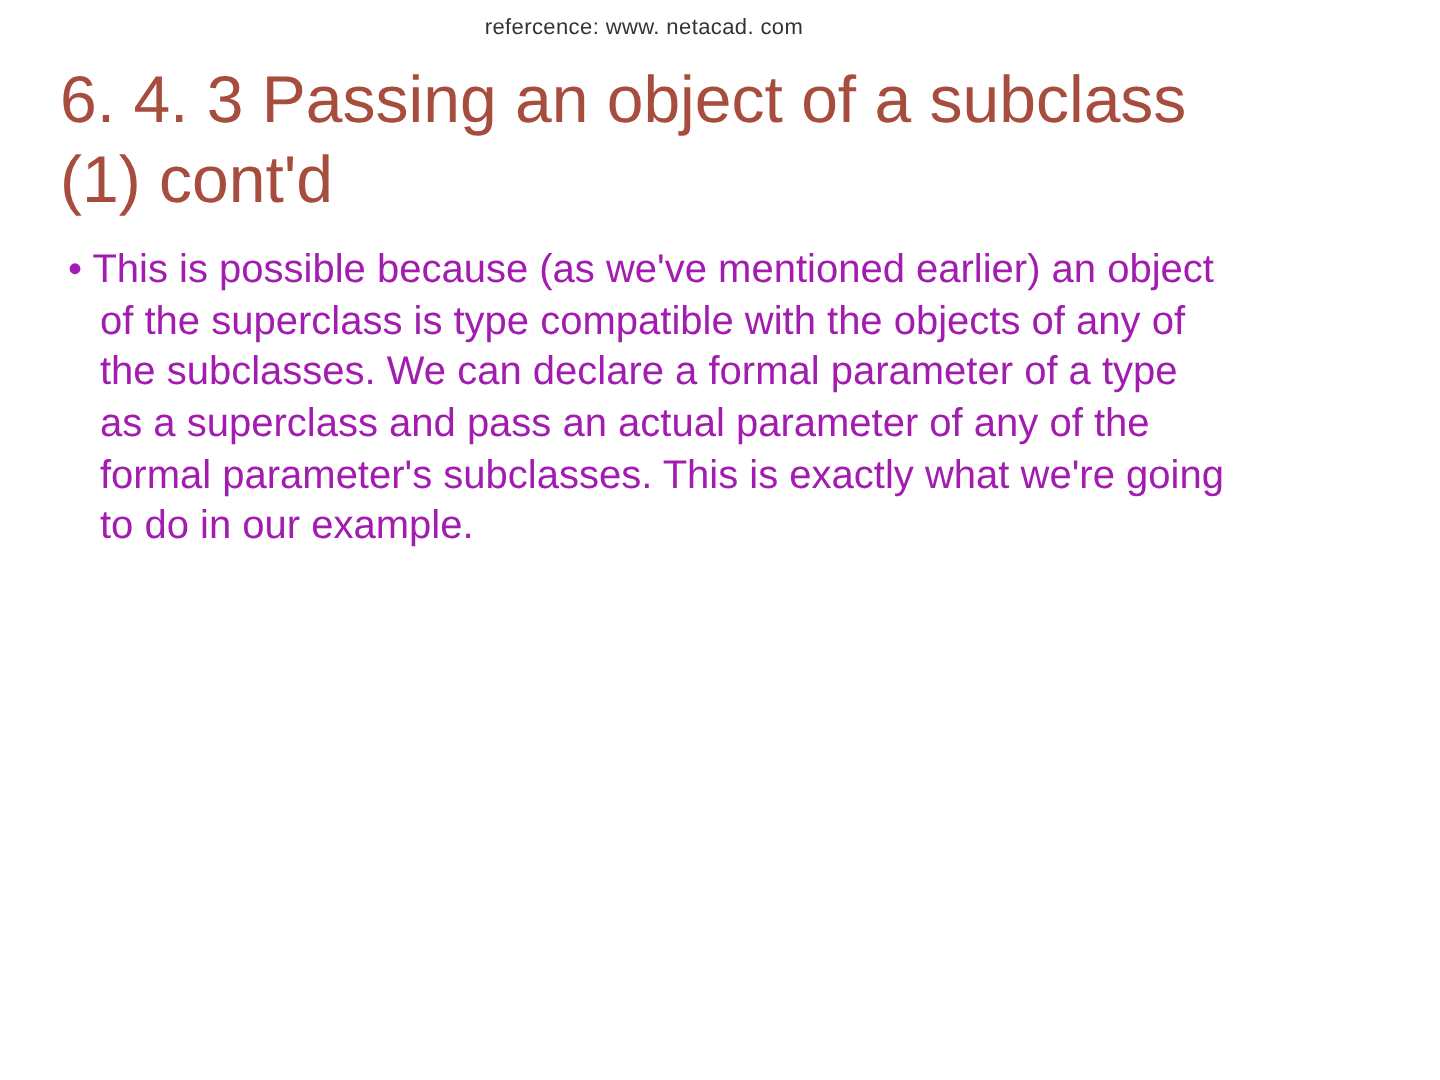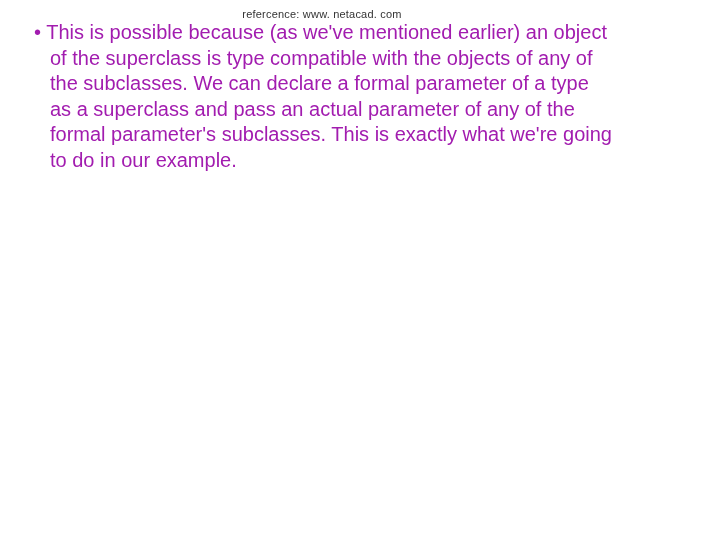--- a/index.html
+++ b/index.html
@@ -50,19 +50,20 @@
   .body li::before {
     content: "• ";
   }
 </style>
 </head>
 <body>
 
 <div class="slide">
   <div class="reference">refercence: www. netacad. com</div>
 
+  <h1 class="title">6. 4. 3 Passing an object of a subclass (1) cont'd</h1>
 
   <div class="body">
     <ul>
       <li>This is possible because (as we've mentioned earlier) an object of the superclass is type compatible with the objects of any of the subclasses. We can declare a formal parameter of a type as a superclass and pass an actual parameter of any of the formal parameter's subclasses. This is exactly what we're going to do in our example.</li>
     </ul>
   </div>
 </div>
 
 </body></html>

